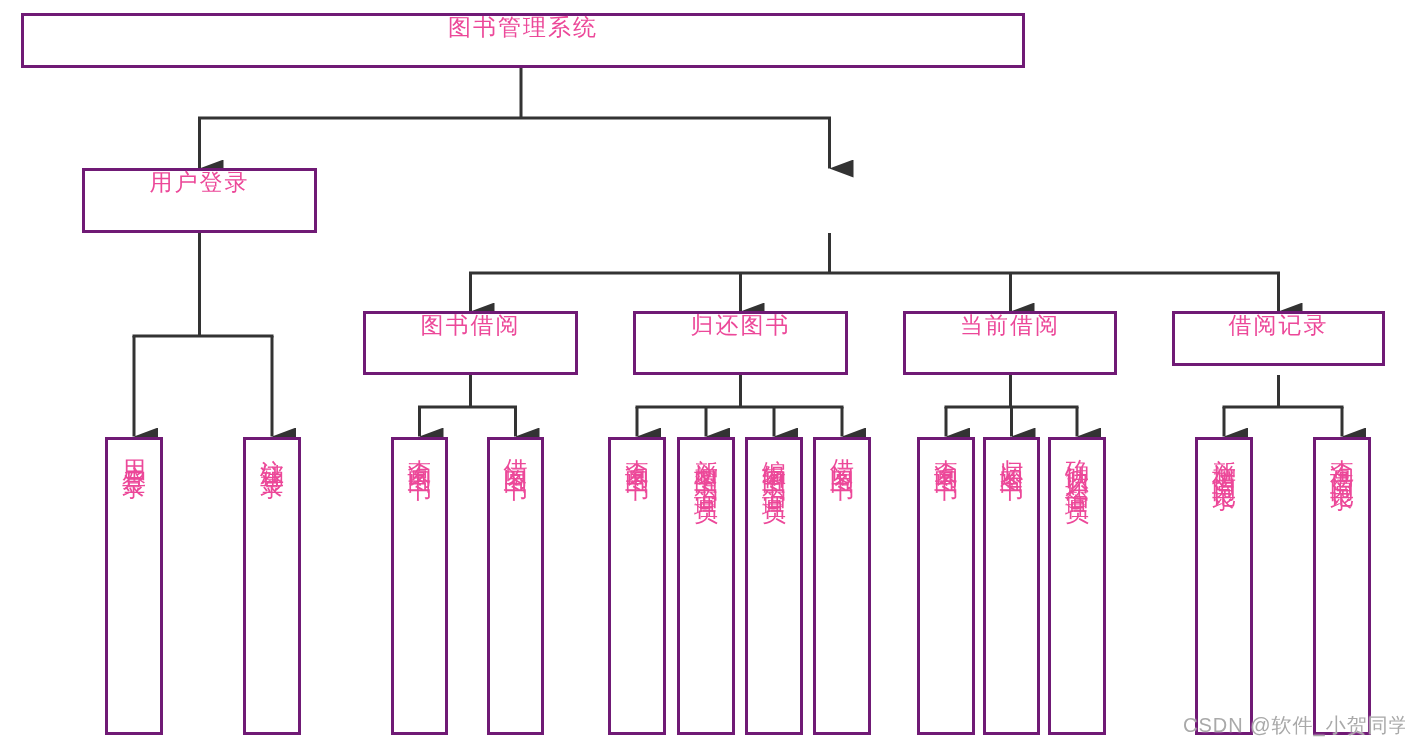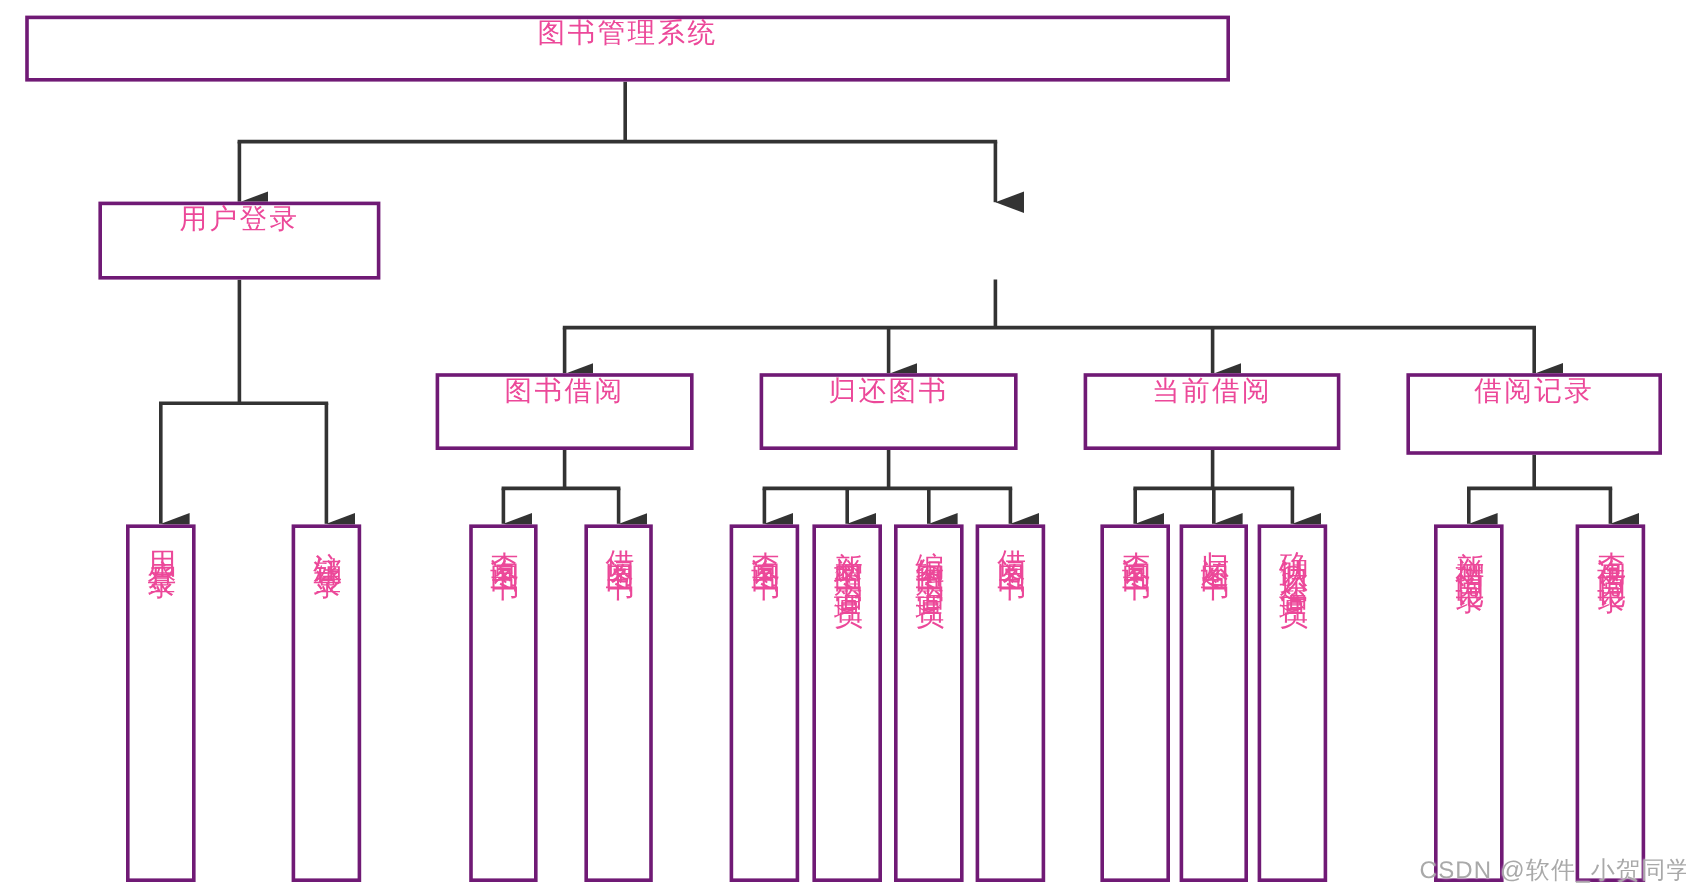--- a/index.html
+++ b/index.html
@@ -100,21 +100,21 @@
 
   <div class="node h-node" style="left:363px;top:311px;width:215px;height:64px">
     <span>图书借阅</span>
   </div>
   <div class="node h-node" style="left:633px;top:311px;width:215px;height:64px">
     <span>归还图书</span>
   </div>
   <div class="node h-node" style="left:903px;top:311px;width:214px;height:64px">
     <span>当前借阅</span>
   </div>
-  <div class="node h-node" style="left:1172px;top:311px;width:213px;height:68px">
+  <div class="node h-node" style="left:1172px;top:311px;width:213px;height:55px">
     <span>借阅记录</span>
   </div>
 
   <div class="node v-node" style="left:105px;top:437px;width:58px;height:298px">
     <span>用户登录</span>
   </div>
   <div class="node v-node" style="left:243px;top:437px;width:58px;height:298px">
     <span>注销登录</span>
   </div>
 

